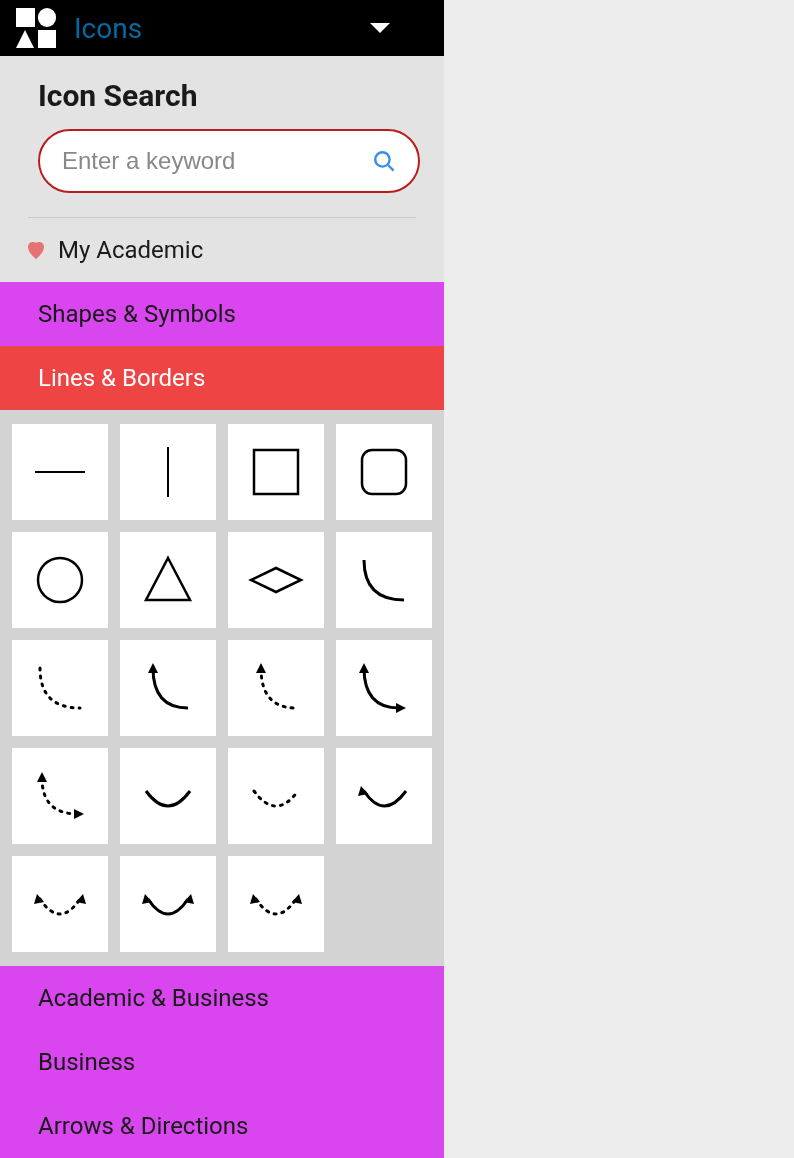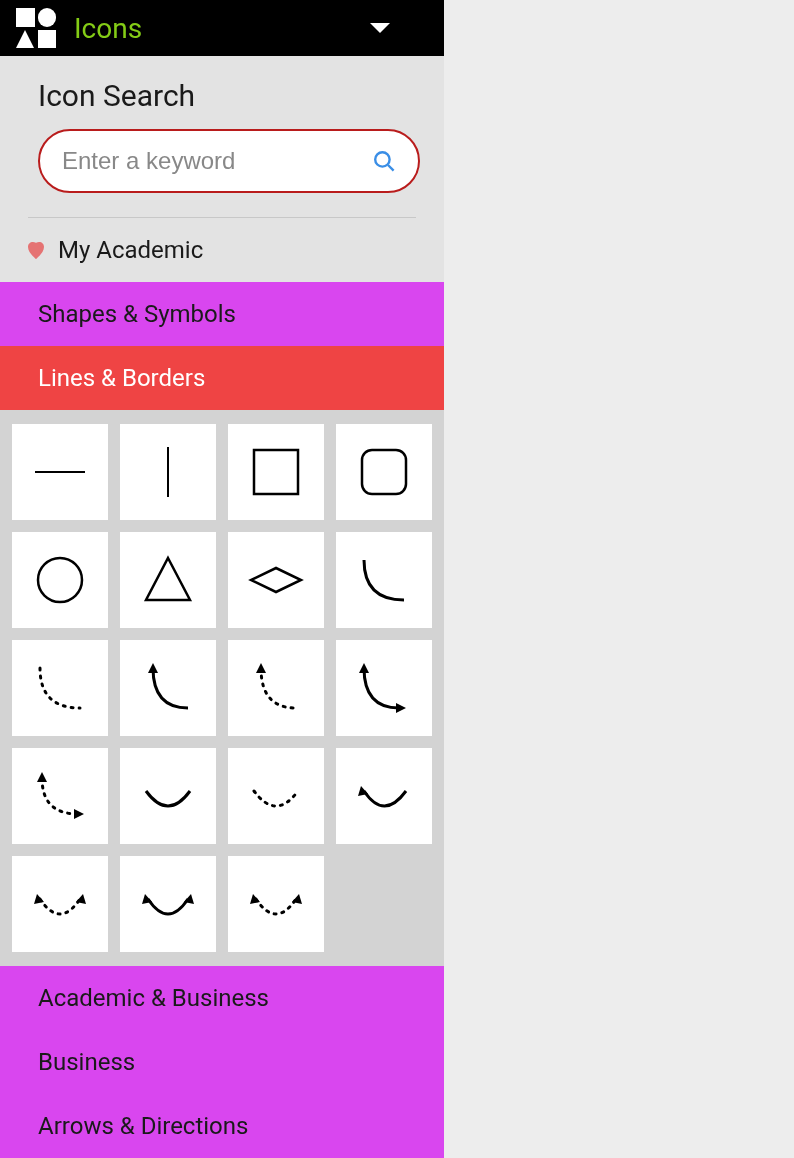--- a/index.html
+++ b/index.html
@@ -40,39 +40,39 @@
     .header-logo .sq { background: #fff; }
     .header-logo .circ { background: #fff; border-radius: 50%; }
     .header-logo .tri {
       width: 0; height: 0;
       border-left: 9px solid transparent;
       border-right: 9px solid transparent;
       border-bottom: 18px solid #fff;
       background: none;
     }
     .header-title {
-      color: #84cc16;
+      color: #0369a1;
       font-size: 28px;
       font-weight: 400;
       margin-left: 18px;
     }
     .header-dropdown-arrow {
       position: absolute;
       right: 54px;
       width: 0; height: 0;
       border-left: 10px solid transparent;
       border-right: 10px solid transparent;
       border-top: 10px solid #fff;
     }
     .search-section-full {
       padding: 22px 0 0 38px;
     }
     .search-heading {
       font-size: 30px;
-      font-weight: 400;
+      font-weight: 700;
       color: #1a1a1a;
       margin-bottom: 16px;
     }
     .search-box {
       width: 382px;
       height: 64px;
       background: #fff;
       border: 2px solid #b91c1c;
       border-radius: 32px;
       display: flex;

